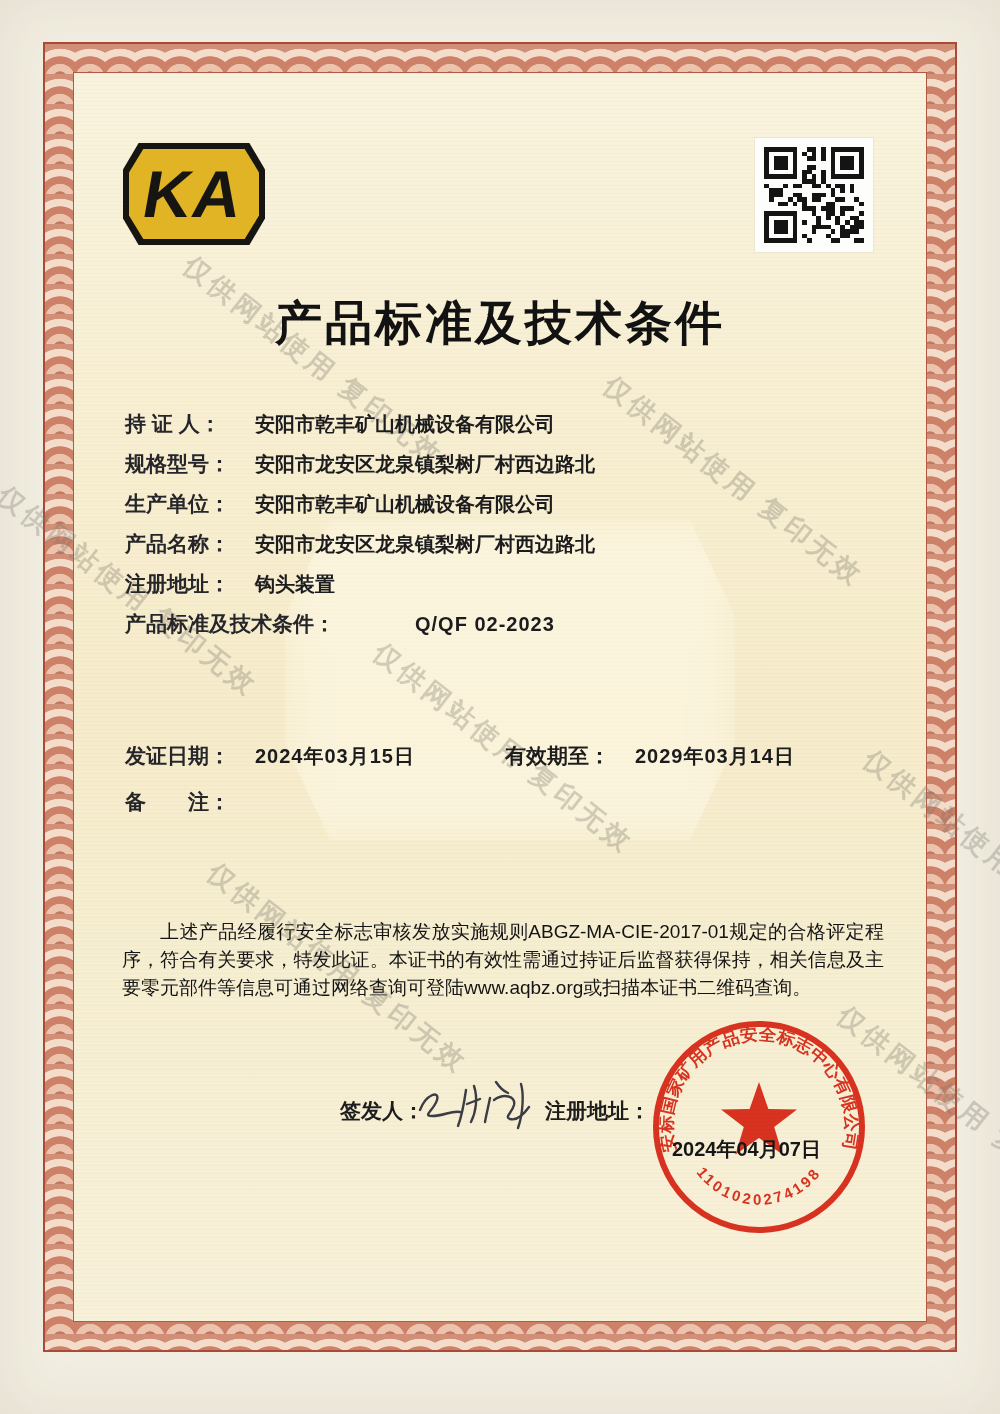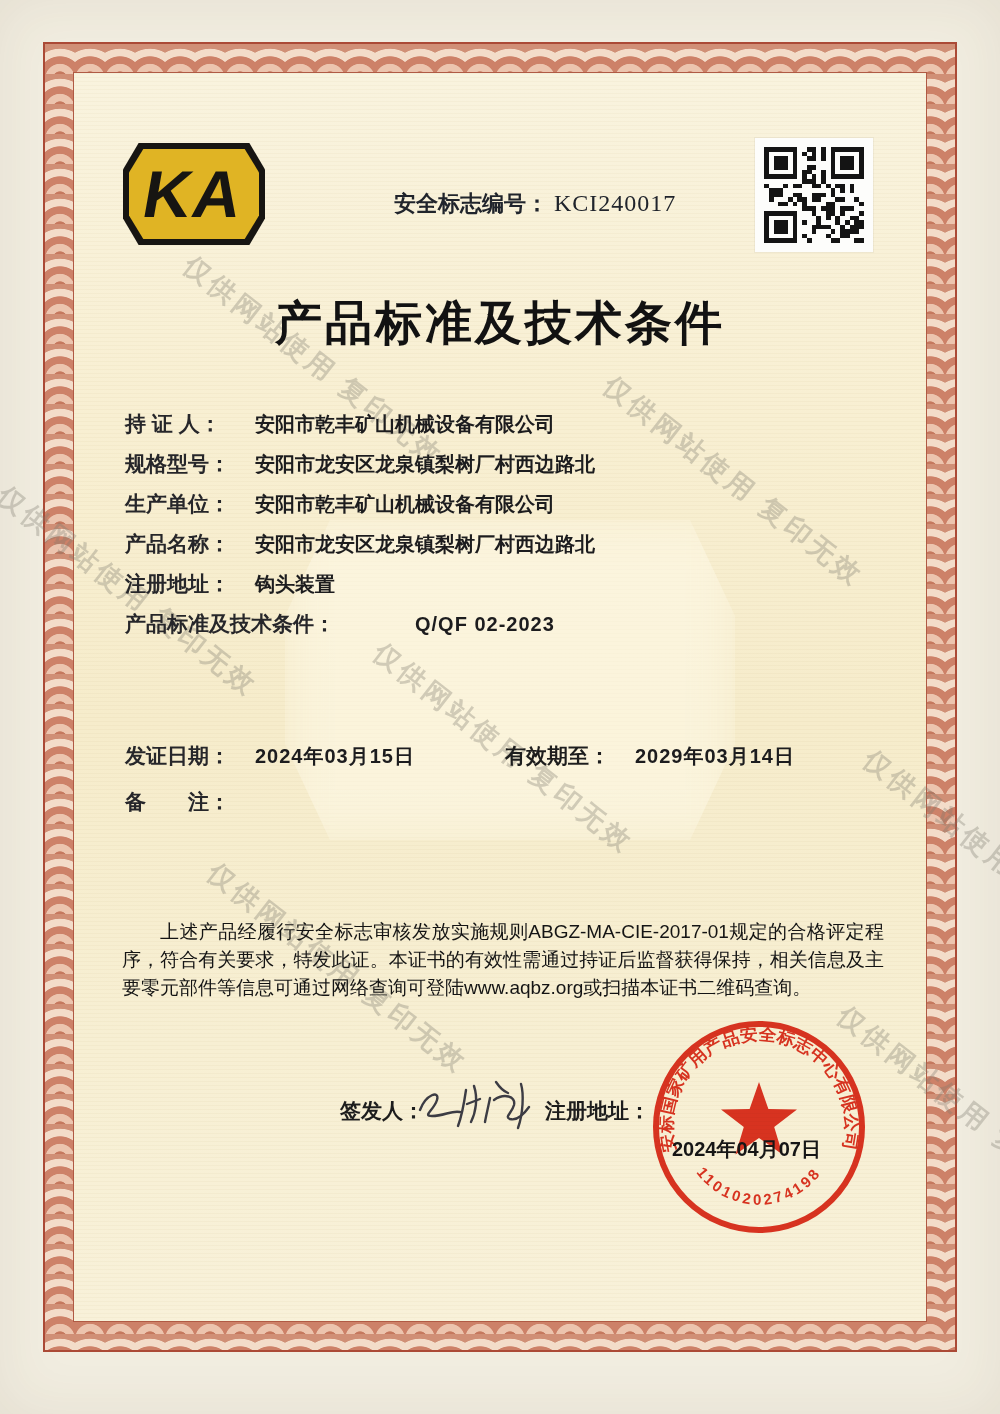--- a/index.html
+++ b/index.html
@@ -106,23 +106,20 @@
   <div class="wm" style="left:222px;top:855px">仅供网站使用 复印无效</div>
   <div class="wm" style="left:878px;top:742px">仅供网站使用 复印无效</div>
   <div class="wm" style="left:852px;top:998px">仅供网站使用 复印无效</div>
 
   <div class="ka-logo">
     <div class="ka-fill">
       <span class="ka-text">KA</span>
     </div>
   </div>
 
-  <div class="cert-line">
-    <span>安全标志编号：</span><span class="num">KCI240017</span>
-  </div>
 
   <div class="qr">
     <div class="qr-grid" id="qr-grid">
         <div style="grid-row:1;grid-column:1"></div>
         <div style="grid-row:1;grid-column:2"></div>
         <div style="grid-row:1;grid-column:3"></div>
         <div style="grid-row:1;grid-column:4"></div>
         <div style="grid-row:1;grid-column:5"></div>
         <div style="grid-row:1;grid-column:6"></div>
         <div style="grid-row:1;grid-column:7"></div>

